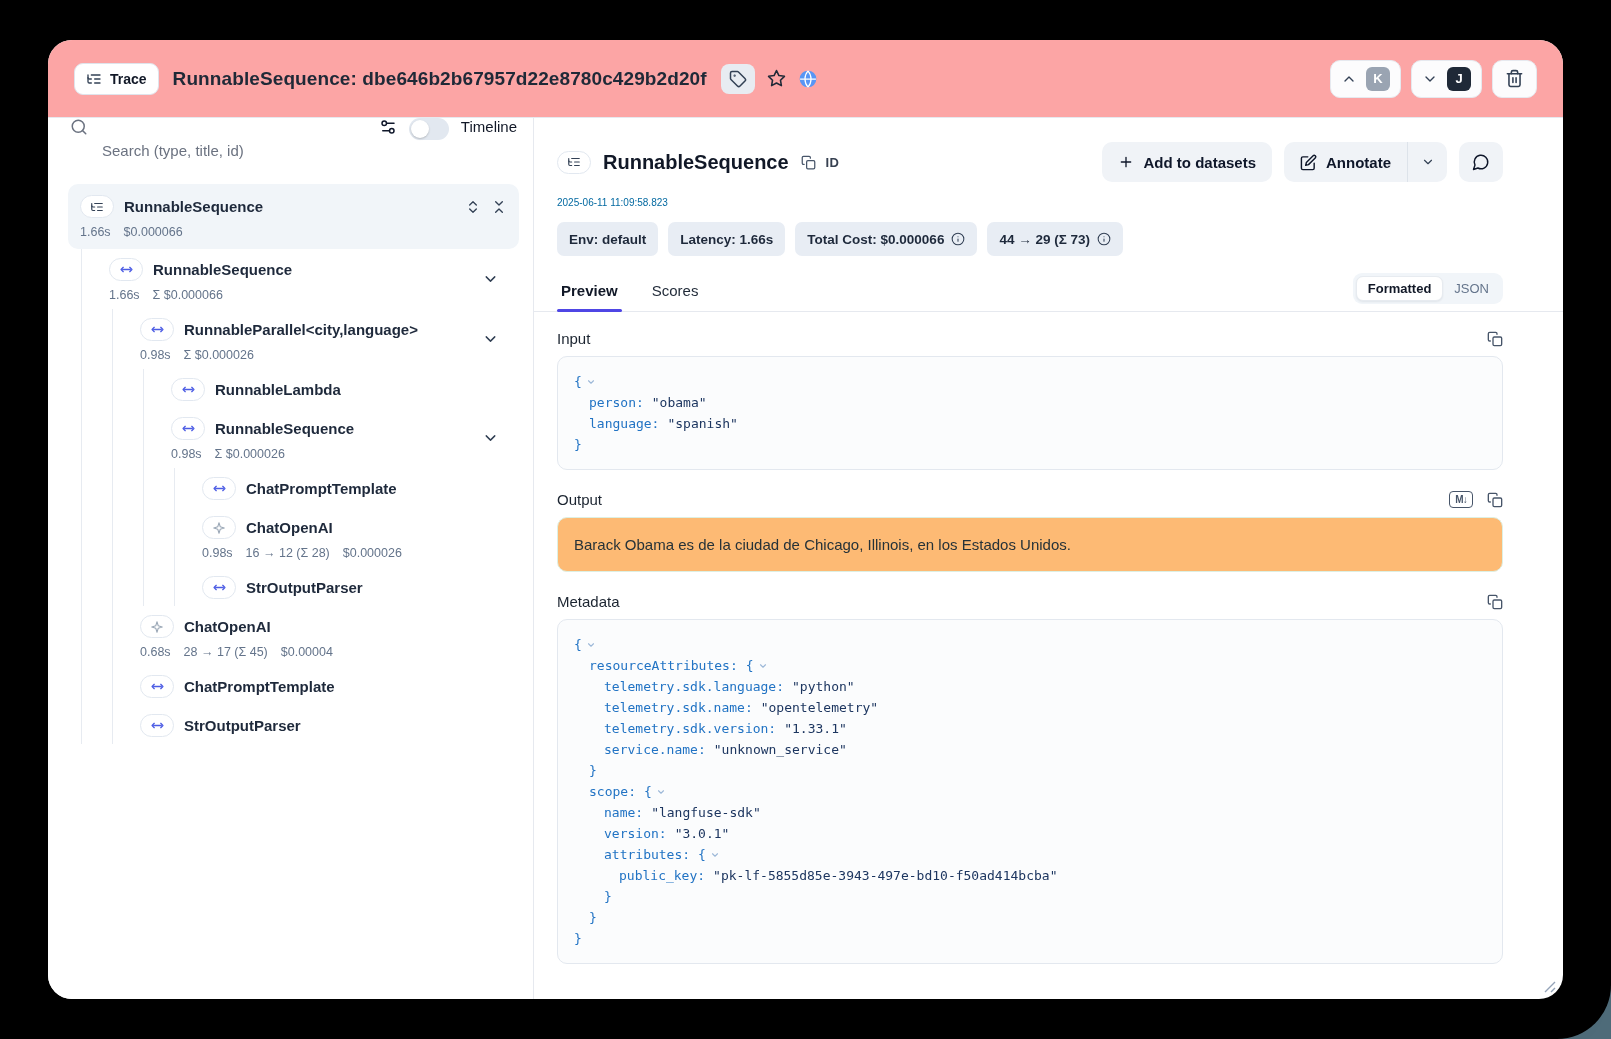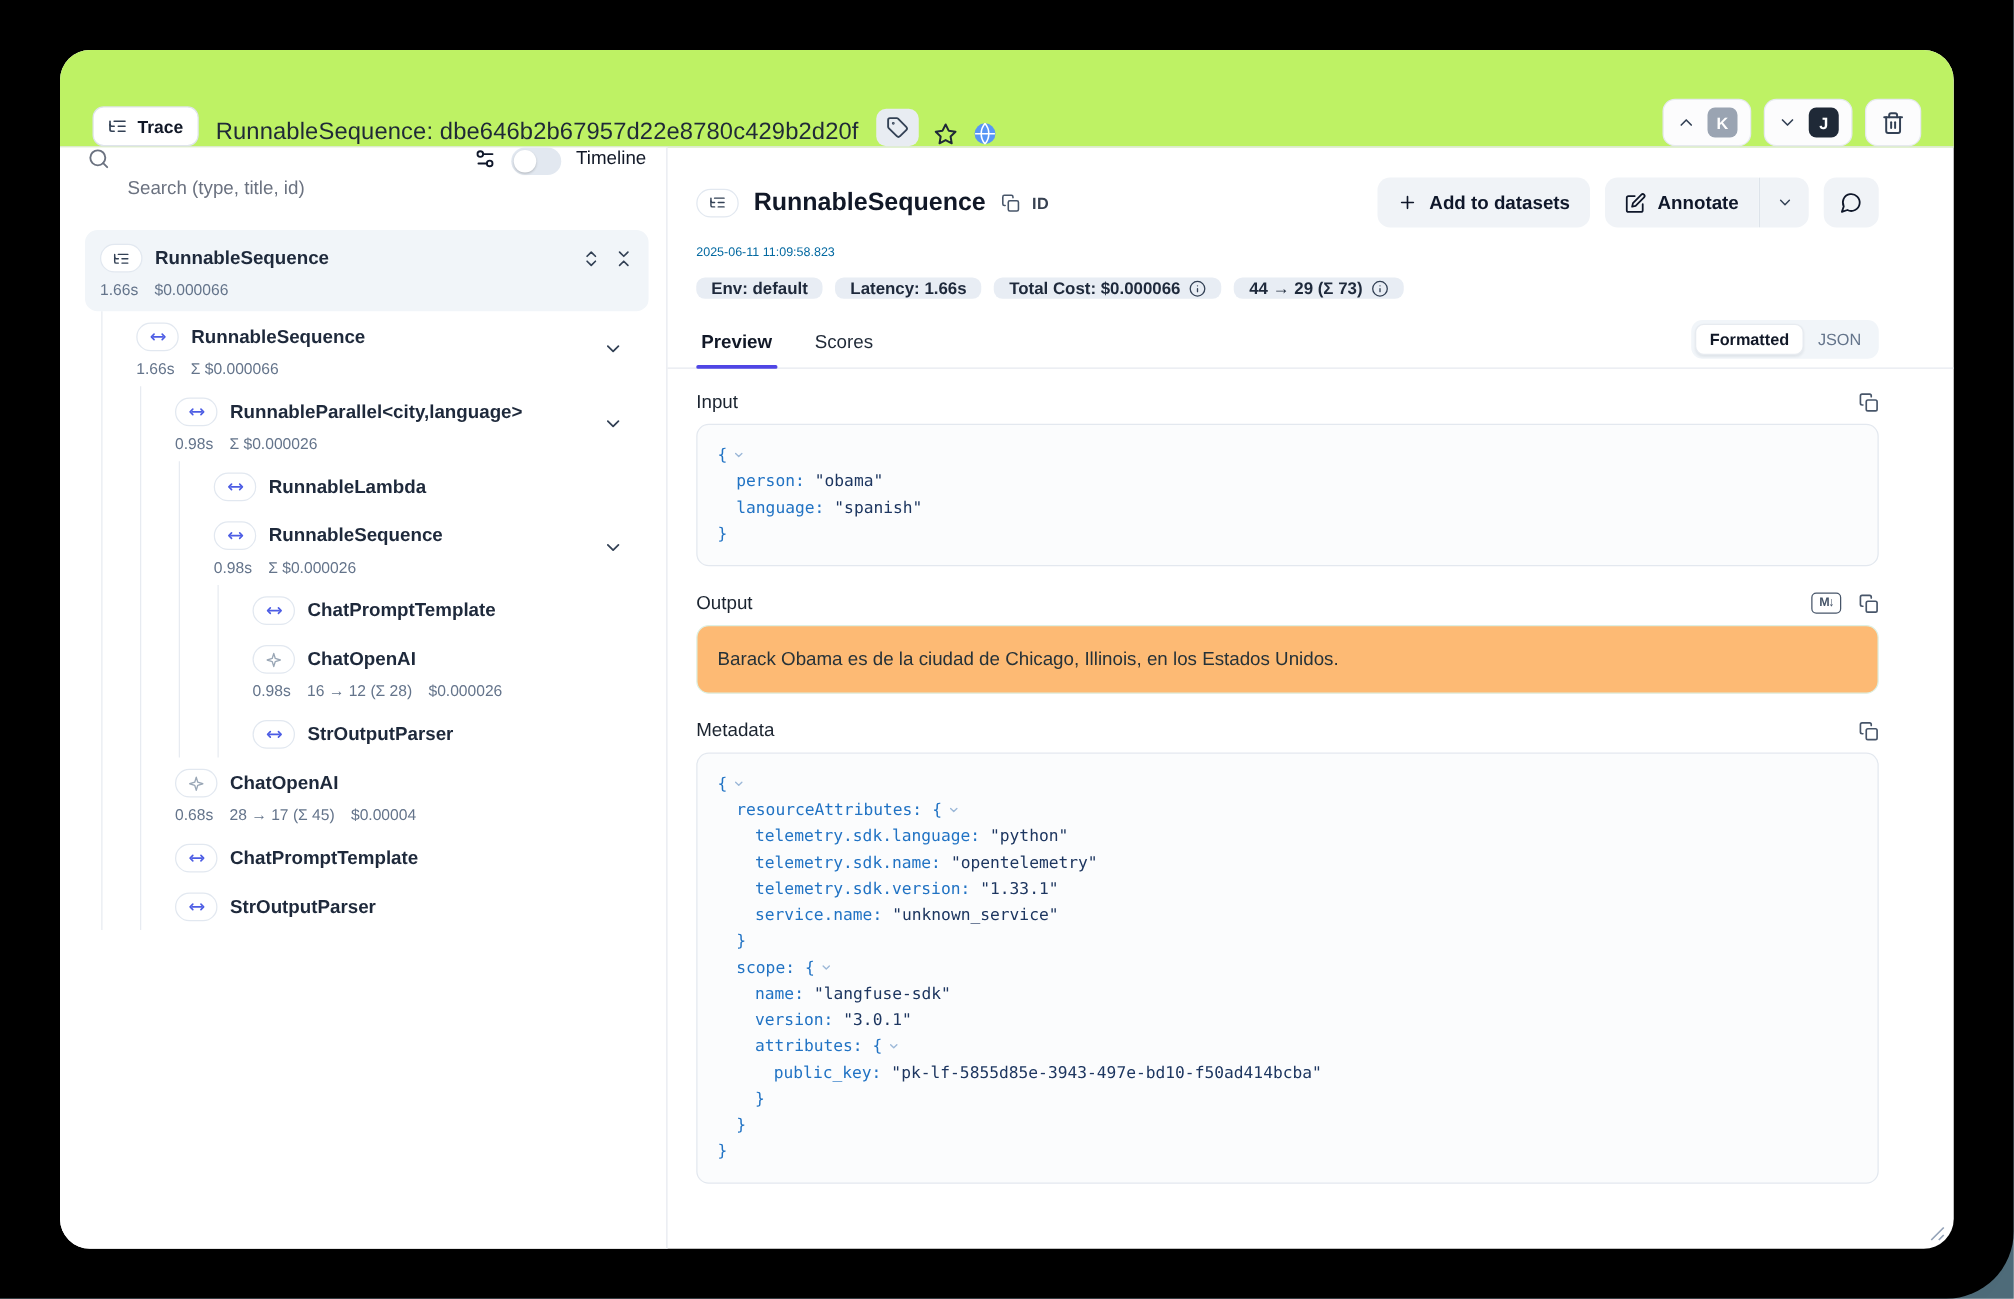--- a/index.html
+++ b/index.html
@@ -15,29 +15,29 @@
     position:absolute; left:48px; top:40px; width:1515px; height:959px;
     background:#fff; border-radius:24px; z-index:2; overflow:hidden;
     box-shadow:0 8px 40px rgba(0,0,0,.8);
     display:flex; flex-direction:column;
   }
   svg { display:block; }
   .ic { stroke:#334155; fill:none; stroke-width:2; stroke-linecap:round; stroke-linejoin:round; }
 
   
   .app-header {
-    height:78px; flex:0 0 78px; display:flex; align-items:flex-end;
-    padding:0 26px; background:#bef264; border-bottom:1px solid #e6e9ef;
+    height:78px; flex:0 0 78px; display:flex; align-items:center;
+    padding:0 26px; background:#fca5a5; border-bottom:1px solid #e6e9ef;
   }
   .trace-pill {
     display:flex; align-items:center; gap:8px; height:32px; padding:0 11px;
     border:1px solid #dfe4ec; border-radius:9px; background:#fff;
     font-size:14px; font-weight:700; color:#111827;
   }
-  .app-title { margin-left:14px; font-size:19px; font-weight:400; color:#1f2937; letter-spacing:.1px; }
+  .app-title { margin-left:14px; font-size:19px; font-weight:700; color:#1f2937; letter-spacing:.1px; }
   .tag-btn { margin-left:14px; width:34px; height:30px; border-radius:8px; background:#e8ecf2; display:grid; place-items:center; cursor:pointer; }
   .icon-btn-plain { margin-left:12px; display:grid; place-items:center; cursor:pointer; }
   .hdr-right { margin-left:auto; display:flex; align-items:center; gap:10px; }
   .nav-btn {
     height:38px; display:flex; align-items:center; gap:9px; padding:0 10px;
     border:1px solid #e6e9ef; border-radius:10px; background:#fcfcfd; cursor:pointer;
   }
   .avatar { width:24px; height:24px; border-radius:6px; display:grid; place-items:center; font-size:13px; font-weight:700; color:#fff; }
   .avatar.k { background:#9aa4b2; }
   .avatar.j { background:#1f2937; }
@@ -80,21 +80,21 @@
     background:#f0f3f7; border:none; border-radius:10px; cursor:pointer;
     font-size:15px; font-weight:700; color:#0f172a; font-family:"Liberation Sans", sans-serif;
   }
   .split { display:flex; align-items:stretch; }
   .split .btn.left { border-radius:10px 0 0 10px; }
   .split .seg { width:40px; background:#f0f3f7; border-radius:0 10px 10px 0; border-left:1px solid #dde3ea; display:grid; place-items:center; cursor:pointer; }
   .btn.icon-only { padding:0 13px; }
   .m-timestamp { margin-top:15px; font-size:10px; color:#0369a1; }
   .m-badges { margin-top:14px; display:flex; gap:10px; }
   .badge {
-    height:17px; display:inline-flex; align-items:center; gap:7px; padding:0 12px;
+    height:34px; display:inline-flex; align-items:center; gap:7px; padding:0 12px;
     background:#e8edf4; border-radius:7px; font-size:13.5px; font-weight:700; color:#1e293b;
   }
   .tabs-row { margin-top:17px; display:flex; align-items:flex-end; padding:0 60px 0 23px; border-bottom:1px solid #e6e9ef; }
   .tab { position:relative; padding:8px 4px 12px 4px; margin-right:26px; font-size:15px; color:#1f2937; cursor:pointer; }
   .tab.active { font-weight:700; color:#111827; }
   .tab.active::after { content:""; position:absolute; left:0; right:0; bottom:-1px; height:3px; background:#4f46e5; border-radius:2px; }
   .fmt-toggle { margin-left:auto; margin-bottom:7px; display:flex; align-items:center; background:#f1f5f9; border-radius:9px; padding:3px; }
   .fmt-opt { padding:4px 11px; font-size:13px; color:#64748b; border-radius:7px; cursor:pointer; }
   .fmt-opt.active { background:#fff; color:#111827; font-weight:700; border:1px solid #e7ebf0; box-shadow:0 1px 2px rgba(15,23,42,.07); }
 

